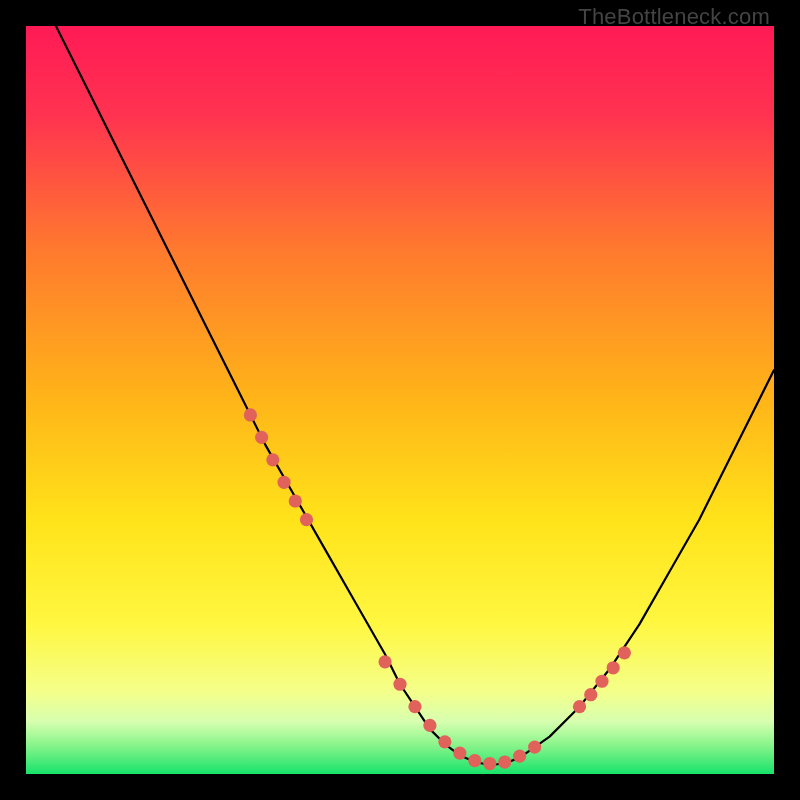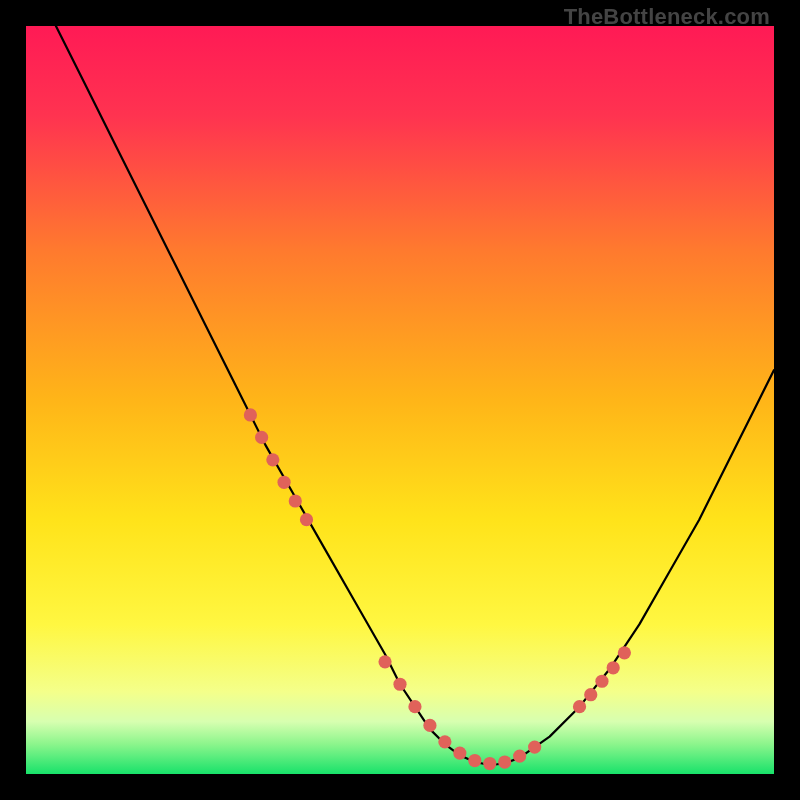--- a/index.html
+++ b/index.html
@@ -25,21 +25,21 @@
     top: 0;
     width: 748px;
     height: 748px;
   }
   .watermark {
     position: absolute;
     top: 4px;
     right: 30px;
     color: #444444;
     font-size: 22px;
-    font-weight: 700;
+    font-weight: 400;
     letter-spacing: 0.2px;
     user-select: none;
   }
 </style>
 </head>
 <body>
 
 <div class="frame">
   <svg class="plot" viewBox="0 0 748 748" preserveAspectRatio="none">
     <defs>

